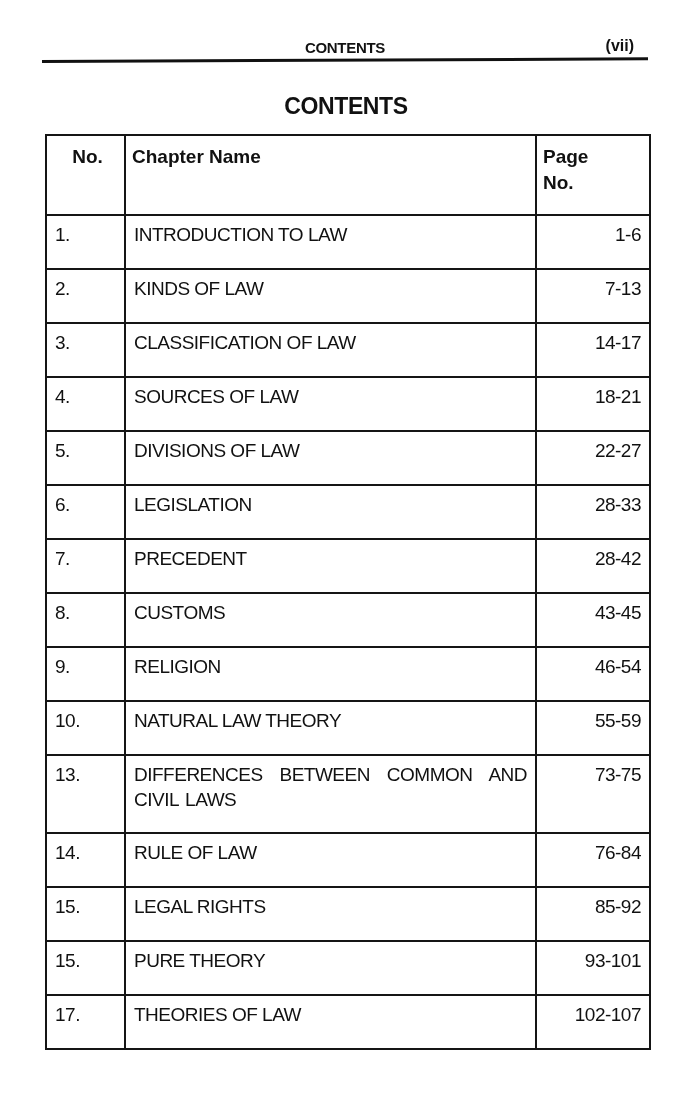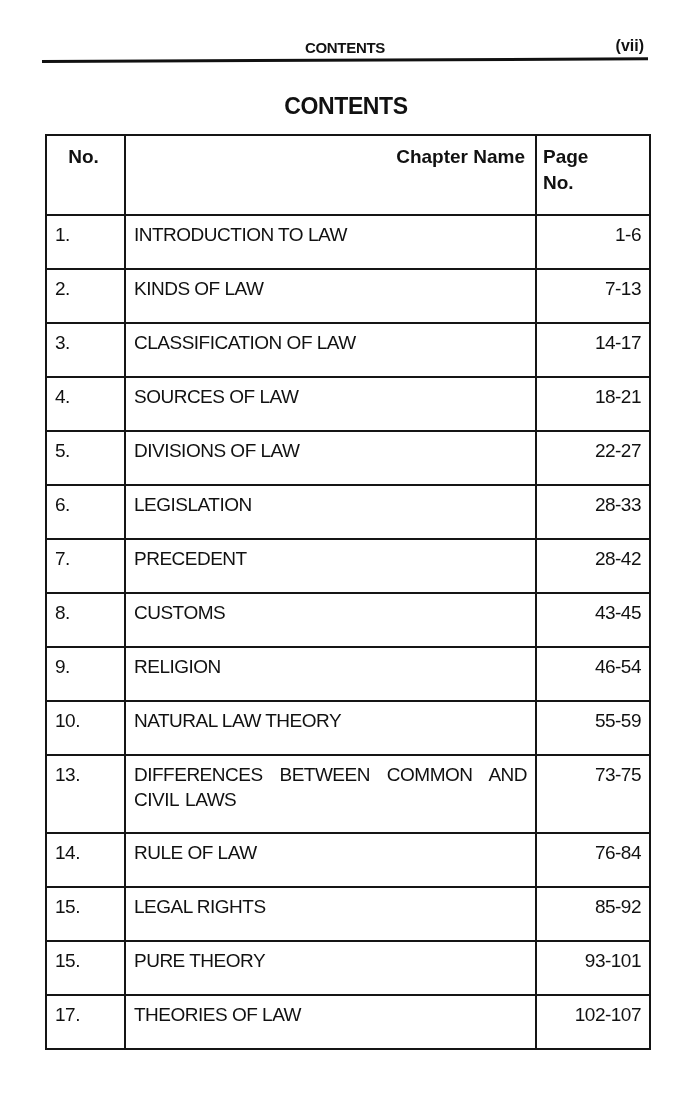--- a/index.html
+++ b/index.html
@@ -27,21 +27,21 @@
     left: 0;
     width: 100%;
     text-align: center;
     top: 3px;
     font-size: 15px;
     font-weight: bold;
     letter-spacing: -0.3px;
   }
   .running-page {
     position: absolute;
-    right: 4px;
+    right: 14px;
     top: 1px;
     font-size: 16px;
     font-weight: bold;
   }
   .header-rule {
     position: absolute;
     left: 42px;
     top: 60px;
     width: 606px;
     height: 3px;
@@ -68,29 +68,29 @@
     table-layout: fixed;
   }
   table.toc th, table.toc td {
     border: 2px solid #151515;
     vertical-align: top;
   }
   table.toc th {
     font-weight: bold;
     font-size: 19px;
     height: 70px;
-    padding: 8px 10px 0 6px;
+    padding: 8px 2px 0 6px;
     line-height: 26px;
     border-radius: 8px;
   }
   col.c-no { width: 79px; }
   col.c-name { width: 411px; }
   col.c-page { width: 114px; }
   th.h-no { text-align: center; }
-  th.h-name { text-align: right; }
+  th.h-name { text-align: left; }
   th.h-page { text-align: left; }
   table.toc td {
     font-size: 19px;
     height: 46px;
     padding: 6px 8px 0 8px;
     line-height: 25px;
     letter-spacing: -0.5px;
   }
   td.cell-no { padding-left: 9px; }
   td.cell-name { padding-left: 10px; }

